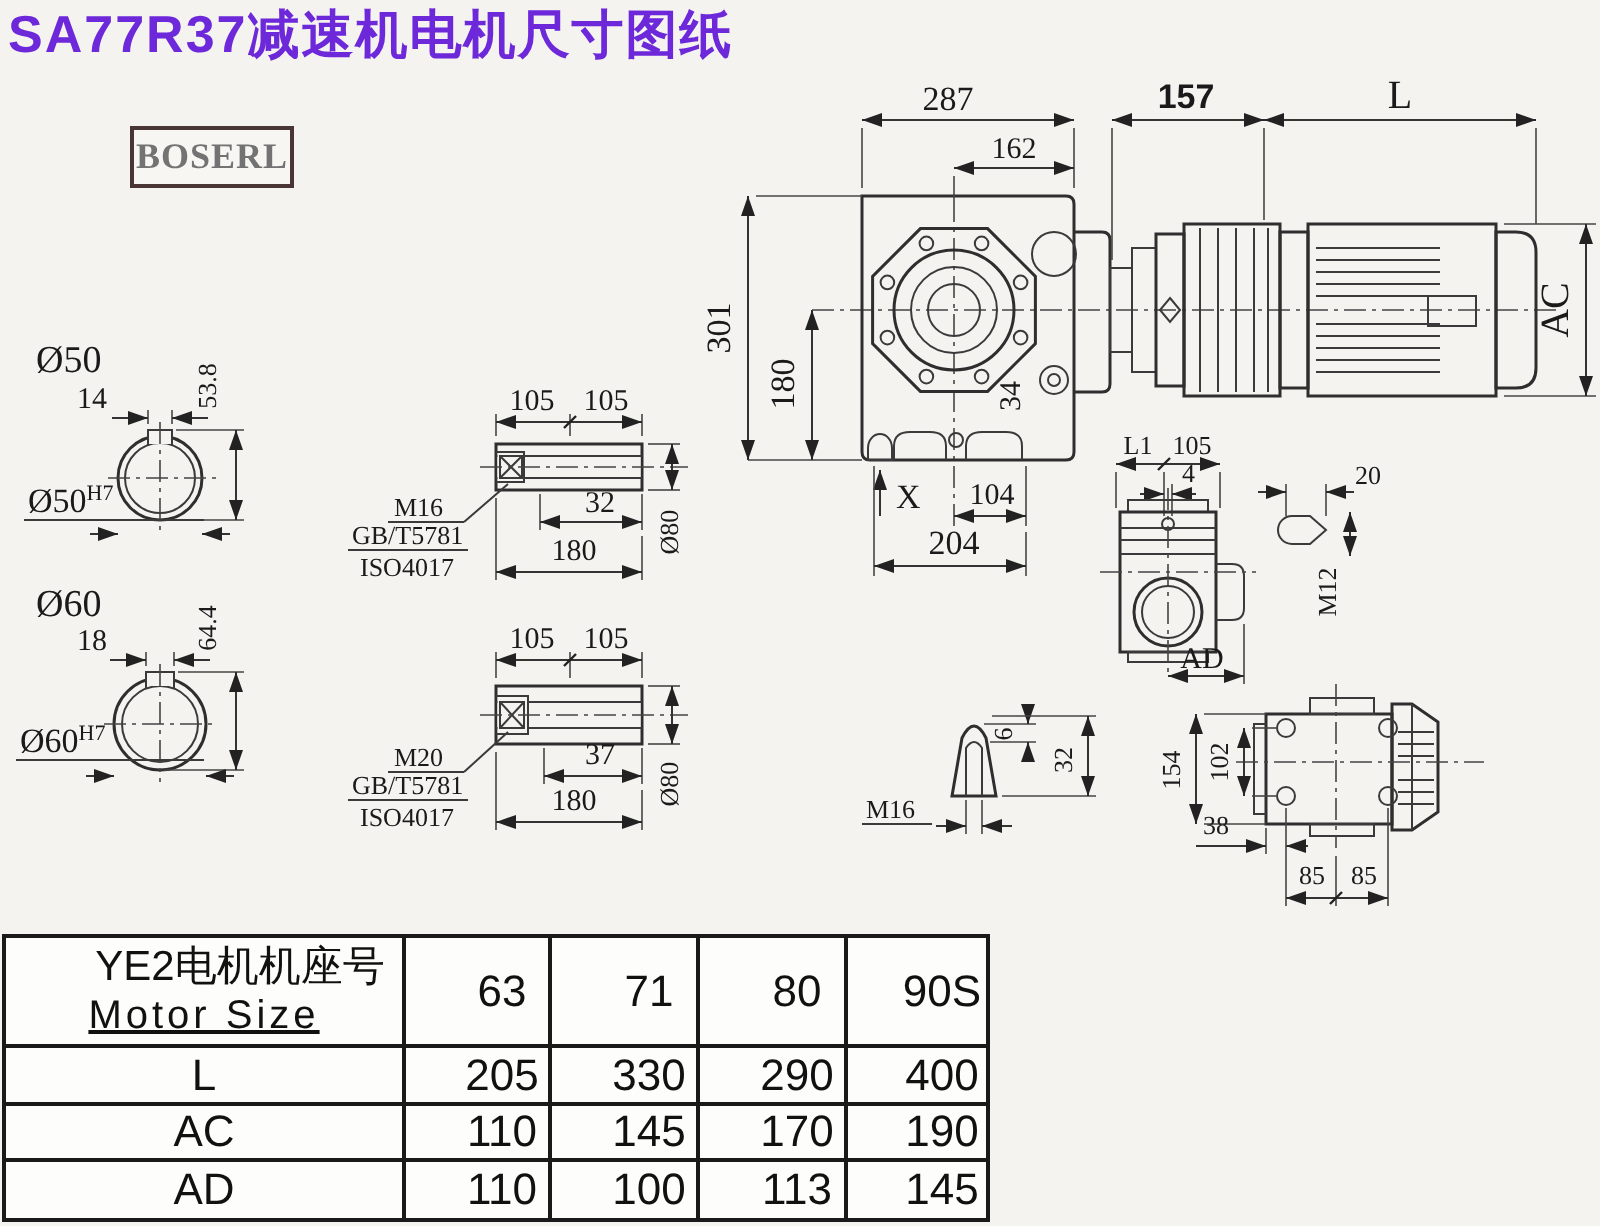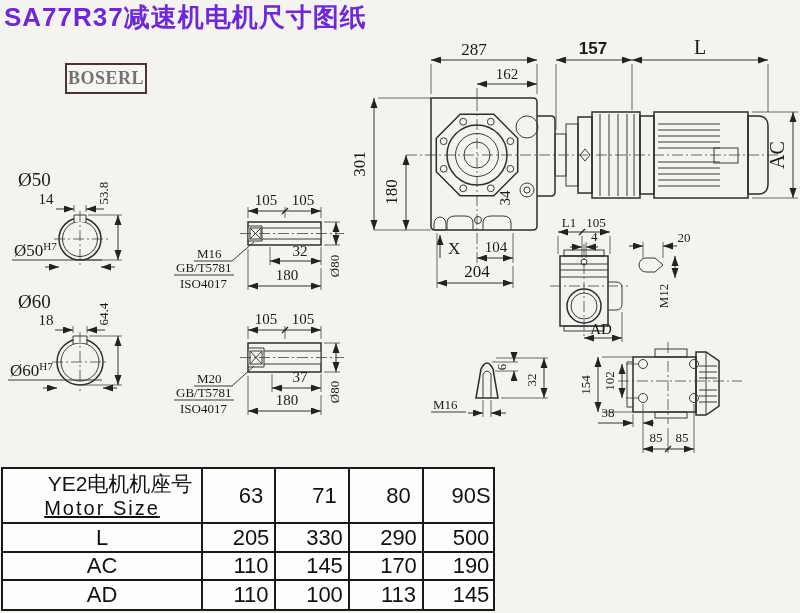--- a/index.html
+++ b/index.html
@@ -448,21 +448,21 @@
       <td class="num">63</td>
       <td class="num">71</td>
       <td class="num">80</td>
       <td class="num">90S</td>
     </tr>
     <tr style="height:29px">
       <td class="rowlab">L</td>
       <td class="num">205</td>
       <td class="num">330</td>
       <td class="num">290</td>
-      <td class="num">500</td>
+      <td class="num">400</td>
     </tr>
     <tr style="height:28px">
       <td class="rowlab">AC</td>
       <td class="num">110</td>
       <td class="num">145</td>
       <td class="num">170</td>
       <td class="num">190</td>
     </tr>
     <tr style="height:30px">
       <td class="rowlab">AD</td>

